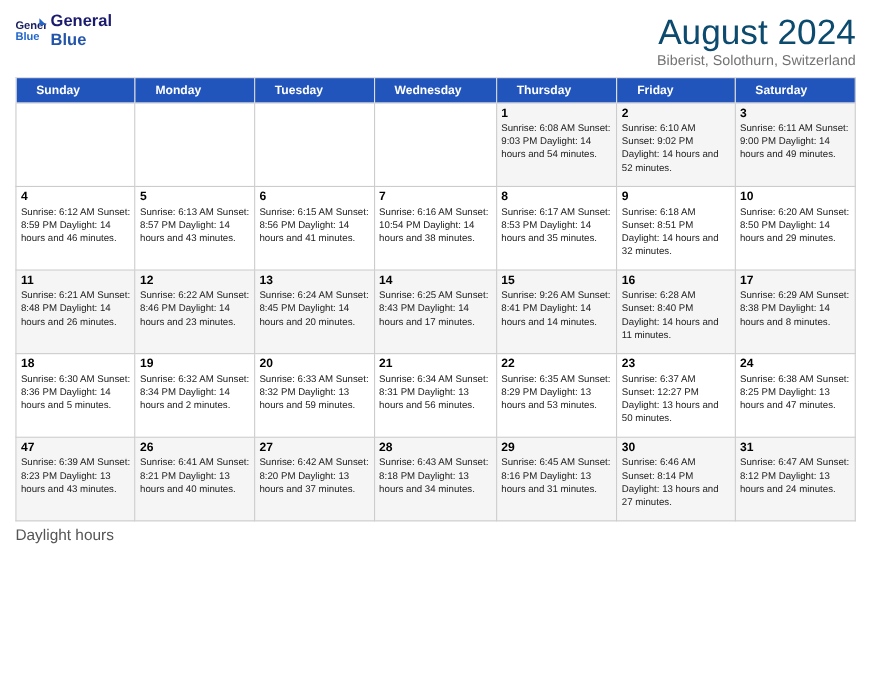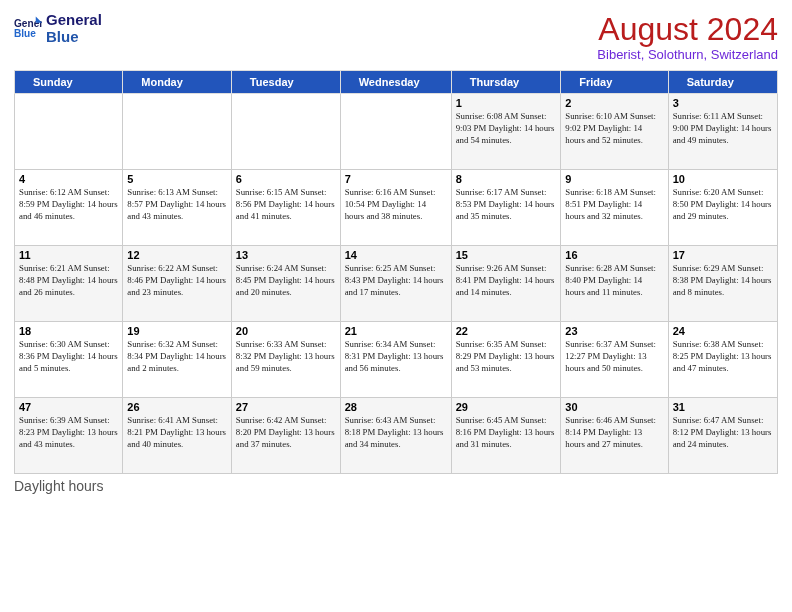--- a/index.html
+++ b/index.html
@@ -36,26 +36,26 @@
     .logo-icon {
       width: 28px;
       height: 28px;
     }
     .title-area {
       text-align: right;
     }
     .month-title {
       font-size: 32px;
       font-weight: normal;
-      color: #b91c1c;
+      color: #0c4a6e;
       line-height: 1.1;
     }
     .location-title {
       font-size: 13px;
-      color: #6d28d9;
+      color: #737373;
       text-align: center;
     }
     .calendar-table {
       width: 100%;
       border-collapse: collapse;
       font-size: 9.5px;
     }
     .calendar-table thead tr th {
       background-color: #2255bb;
       color: #fff;
@@ -82,21 +82,20 @@
     .day-number {
       font-weight: bold;
       font-size: 11px;
       display: block;
       margin-bottom: 2px;
     }
     .day-info {
       font-size: 8.8px;
       line-height: 1.35;
       color: #222;
-      font-family: Liberation Serif, serif;
     }
     .empty-cell {
       background: #fff !important;
     }
     .footer-note {
       font-size: 14px;
       color: #555;
       margin-top: 4px;
       text-align: left;
     }

